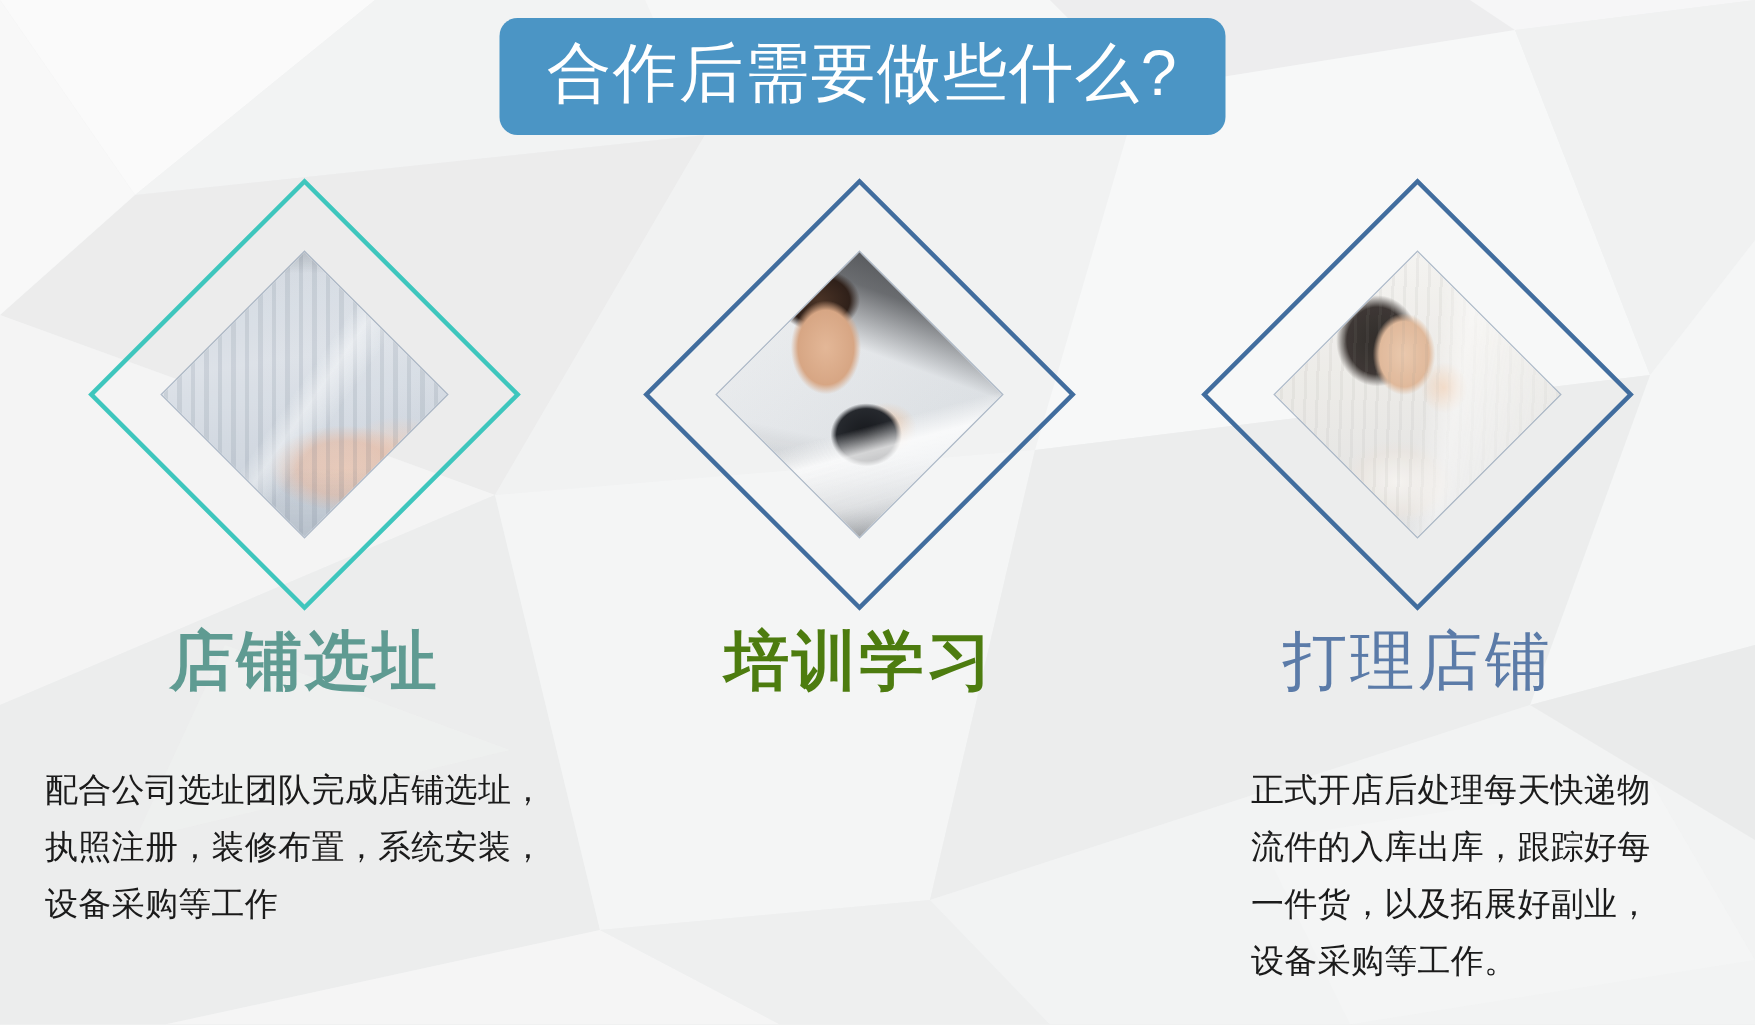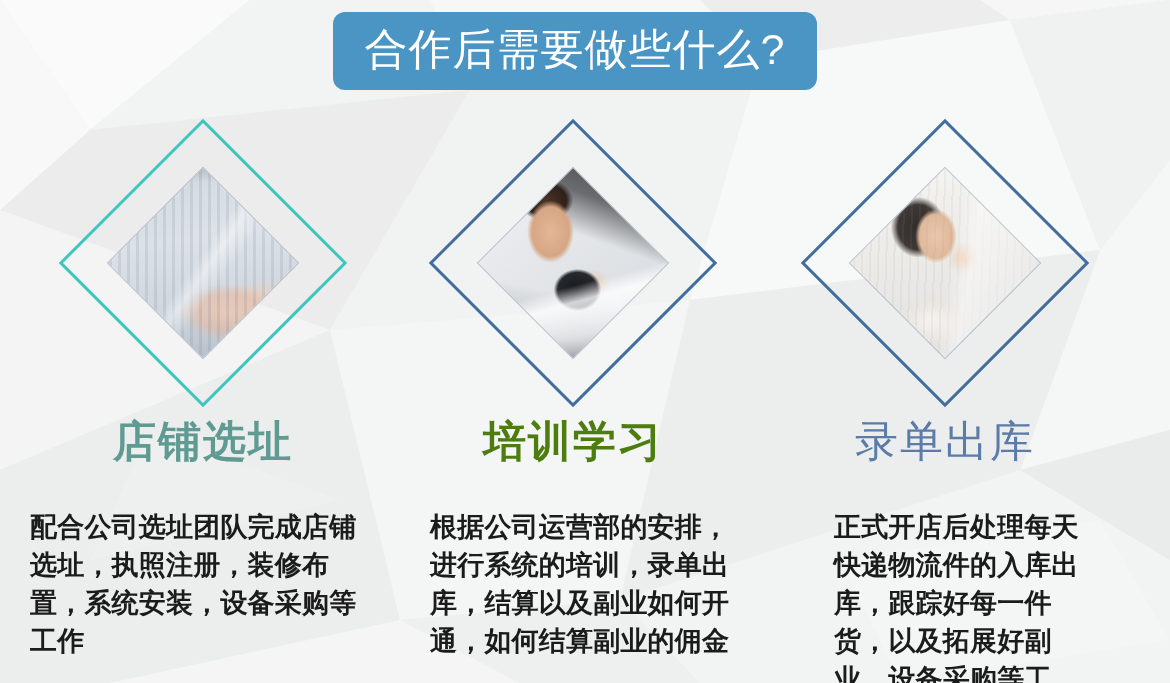--- a/index.html
+++ b/index.html
@@ -184,23 +184,23 @@
     letter-spacing: 2px;
     white-space: nowrap;
   }
   .heading-bold { font-weight: 700; }
   .heading-regular { font-weight: 500; }
 
   
   .card-body {
     position: absolute;
     top: 508px;
-    font-size: 27px;
+    font-size: 22px;
     line-height: 38px;
-    font-weight: 700;
+    font-weight: 400;
     color: #1b1b1b;
     letter-spacing: 0.2px;
   }
   .body-1 { left: 22px; width: 352px; }
   .body-2 { left: 52px; width: 312px; }
   .body-3 { left: 84px; width: 270px; }
 </style>
 </head>
 <body>
 
@@ -247,27 +247,26 @@
   </div>
 
   <div class="card card-2">
     <div class="diamond-wrap">
       <div class="diamond-outline" style="border-color:#416d9e"></div>
       <div class="diamond-photo">
         <div class="photo-inner scene-coffee"></div>
       </div>
     </div>
     <div class="card-heading heading-bold" style="color:#4d7c0f">培训学习</div>
-    <div class="card-body body-2">根据公司运营部的安排，进行系统的培训，录单出库，结算以及副业如何开通，如何结算副业的佣金</div>
   </div>
 
   <div class="card card-3">
     <div class="diamond-wrap">
       <div class="diamond-outline" style="border-color:#416d9e"></div>
       <div class="diamond-photo">
         <div class="photo-inner scene-think"></div>
       </div>
     </div>
-    <div class="card-heading heading-regular" style="color:#5b7ba8">录单出库</div>
+    <div class="card-heading heading-regular" style="color:#5b7ba8">打理店铺</div>
     <div class="card-body body-3">正式开店后处理每天快递物流件的入库出库，跟踪好每一件货，以及拓展好副业，设备采购等工作。</div>
   </div>
 
 </div>
 
 </body></html>

